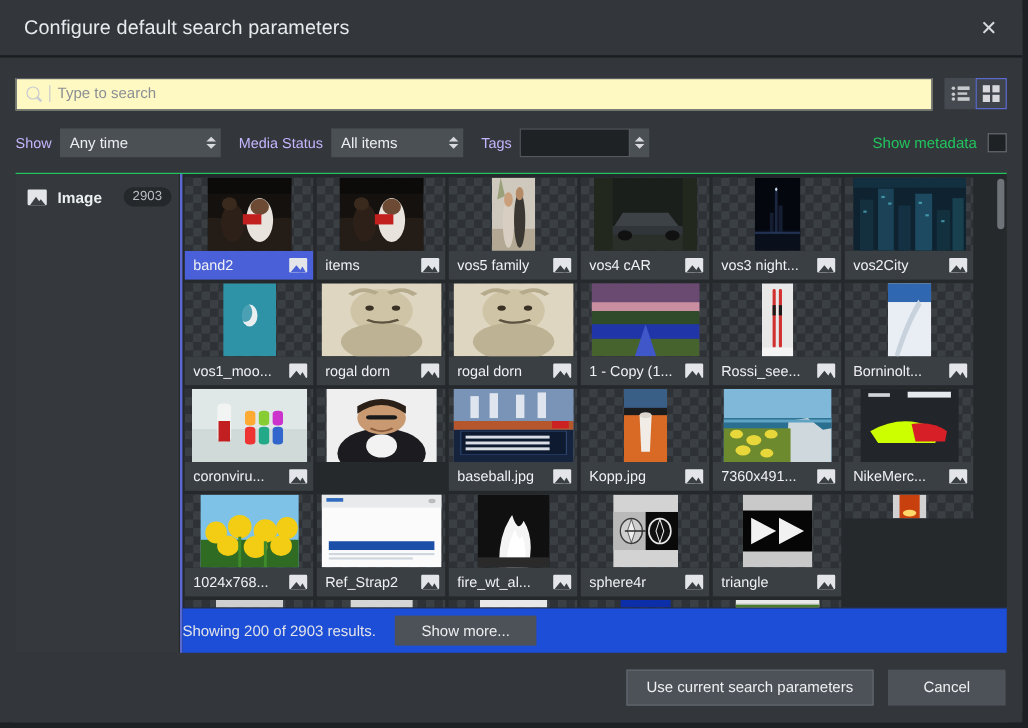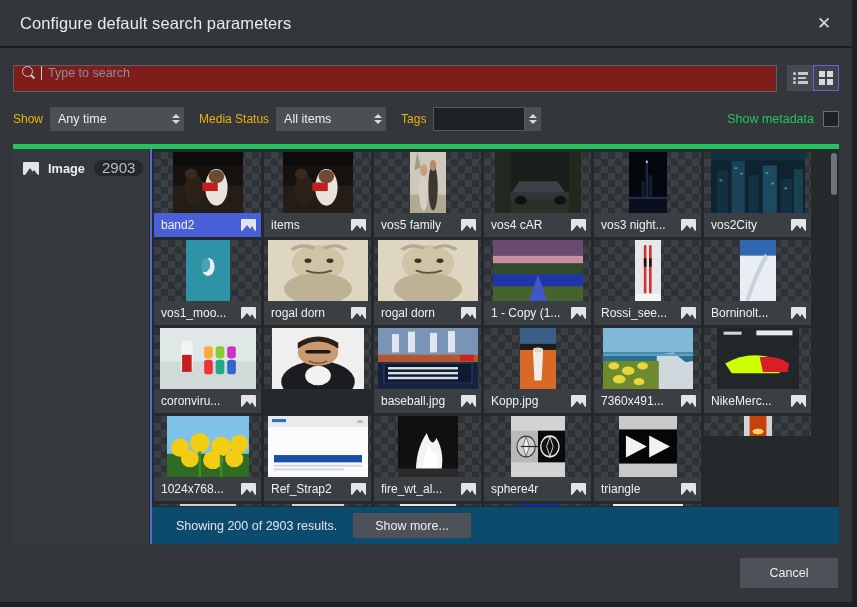--- a/index.html
+++ b/index.html
@@ -47,24 +47,24 @@
   .searchrow {
     height: 36px;
     margin: 12px 13px 0 13px;
     display: flex;
     align-items: stretch;
     gap: 0;
     flex: 0 0 auto;
   }
   .searchbox {
     flex: 1;
-    background: #7f1d1d;
+    background: #fef9c3;
     border: 1px solid #5a5f65;
     display: flex;
-    align-items: flex-start;
+    align-items: center;
     padding: 0 8px;
     gap: 6px;
     height: 27px;
     align-self: center;
   }
   .mag {
     width: 13px; height: 13px;
     flex: 0 0 auto;
     position: relative;
   }
@@ -131,21 +131,21 @@
   .filterrow {
     height: 30px;
     margin: 8px 13px 0 13px;
     display: flex;
     align-items: center;
     gap: 0;
     flex: 0 0 auto;
     font-size: 12px;
     color: #d2d5d8;
   }
-  .flabel { margin-right: 7px; color:#eab308; font-size:12px; }
+  .flabel { margin-right: 7px; color:#c4b5fd; font-size:12px; }
   .combo {
     background:#4b5055;
     height:24px;
     display:flex; align-items:center;
     padding: 0 4px 0 8px;
     min-width: 110px;
     cursor:pointer;
     color:#eceef0;
     font-size:12.5px;
     gap: 6px;
@@ -184,21 +184,21 @@
     border:1px solid #6a6f75;
     cursor:pointer;
   }
 
   
   .body {
     display:flex;
     margin: 10px 13px 0 13px;
     flex:1 1 auto;
     min-height:0;
-    border-top:5px solid #22c55e;
+    border-top:1px solid #22c55e;
   }
   .sidebar {
     width: 137px;
     background:#35393d;
     flex:0 0 auto;
     padding-top:6px;
     border-right:1px solid #26292c;
   }
   .side-item {
     height:26px;
@@ -226,21 +226,21 @@
     content:"";
     position:absolute; right:1.5px; bottom:0;
     width:0;height:0;
     border-left:4px solid transparent; border-right:4px solid transparent;
     border-bottom:5.5px solid #3a3f44;
   }
   .side-label { font-size:12.8px; color:#eceef0; font-weight:bold; flex:1; }
   .badge {
     background:#25282b;
     color:#b9bcc0;
-    font-size:15px;
+    font-size:11px;
     border-radius:9px;
     padding:2px 8px;
     line-height:12px;
   }
 
   .gridwrap {
     flex:1 1 auto;
     min-width:0;
     display:flex;
     flex-direction:column;
@@ -317,24 +317,24 @@
   .vthumb {
     position:absolute; top:0; left:0;
     width:6px; height:42px;
     background:#6d7378;
     border-radius:3px;
     cursor:pointer;
   }
 
   .statusbar {
     height:38px;
-    background:#0c4a6e;
+    background:#1d4ed8;
     border-top:1px solid #26292c;
     display:flex; align-items:center;
-    padding-left:24px;
+    padding-left:0;
     gap:16px;
     flex:0 0 auto;
   }
   .status-text { font-size:12.5px; color:#e2e4e7; }
   .showmore {
     background:#4d5258;
     color:#eceef0;
     font-size:12.5px;
     border:none;
     height:25px;
@@ -920,16 +920,17 @@
       </div>
       <div class="statusbar">
         <span class="status-text">Showing 200 of 2903 results.</span>
         <button class="showmore">Show more...</button>
       </div>
     </div>
 
   </div>
 
   <div class="footer">
+    <button class="btn primary">Use current search parameters</button>
     <button class="btn cancel">Cancel</button>
   </div>
 
 </div>
 
 </body></html>

